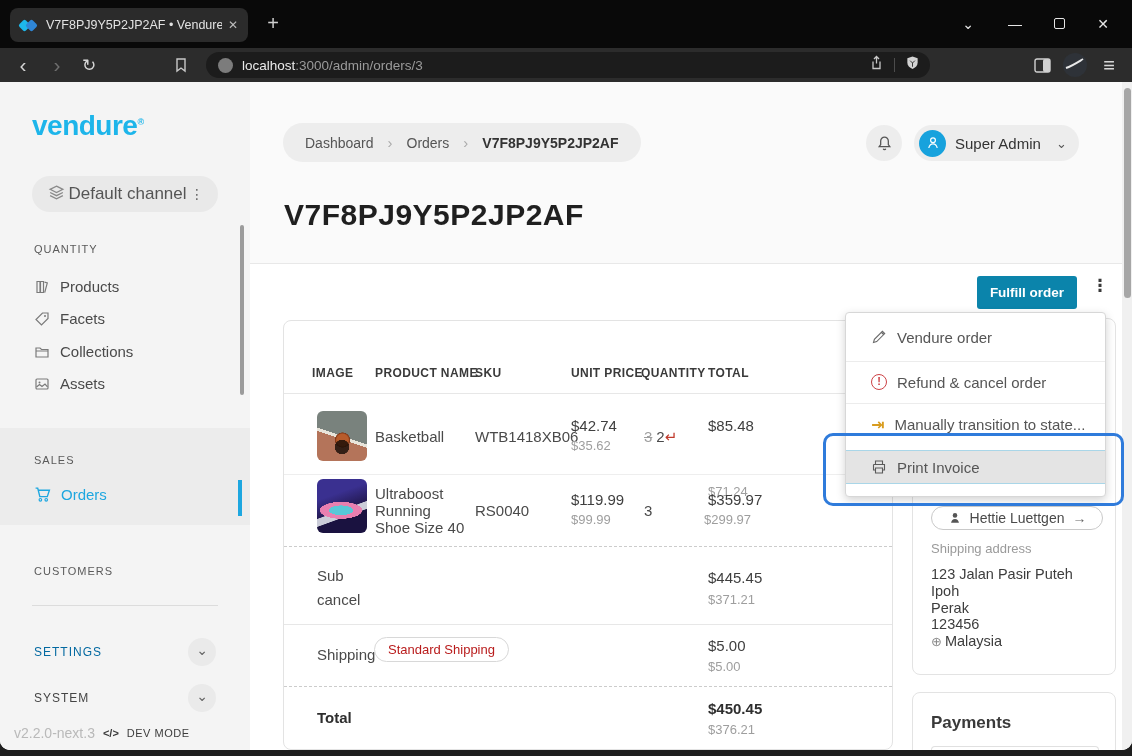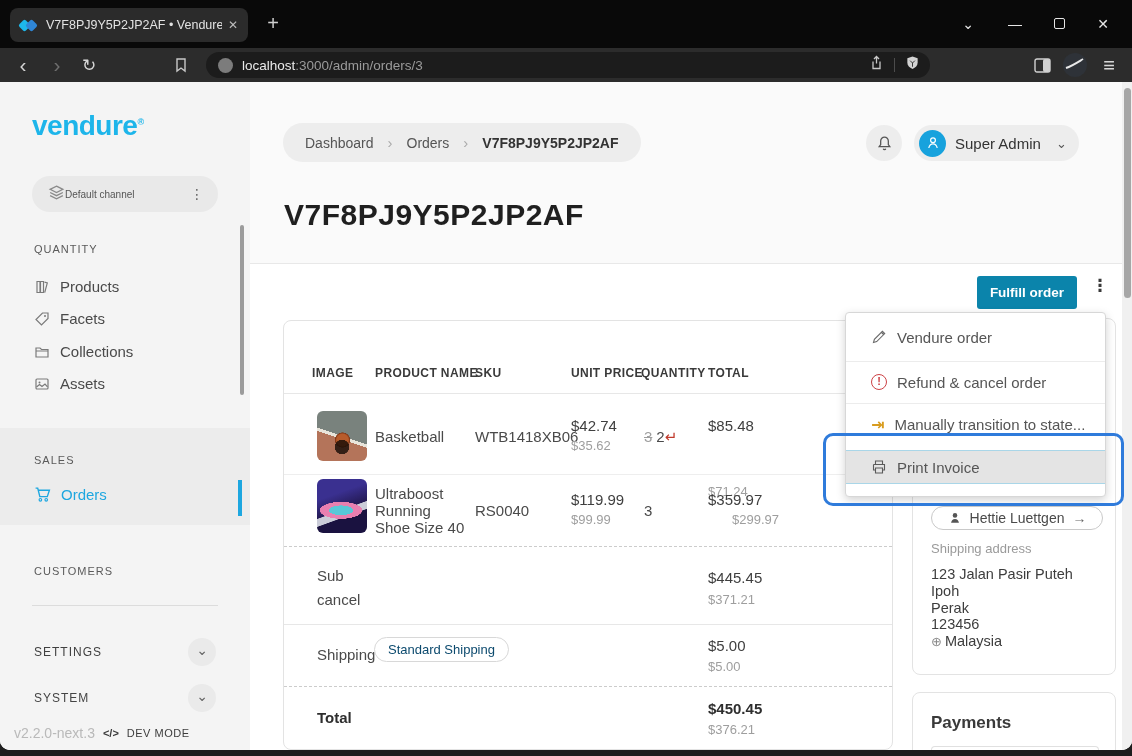--- a/index.html
+++ b/index.html
@@ -32,21 +32,21 @@
   .vsep { width:1px; height:14px; background:#4c4c4c; }
 
   
   .app { position:absolute; left:0; top:82px; width:1132px; height:668px; background:#fff; overflow:hidden; }
 
   
   .sidebar { position:absolute; left:0; top:0; width:250px; height:668px; background:#f4f4f4; }
   .logo { position:absolute; left:32px; top:28px; font-size:28px; font-weight:bold; color:#1db5ea; letter-spacing:-0.5px; }
   .logo sup { font-size:9px; color:#1db5ea; }
   .chpill { position:absolute; left:32px; top:94px; width:186px; height:36px; background:#e9e9e9; border-radius:18px; display:flex; align-items:center; }
-  .chpill .lbl { flex:1; text-align:left; color:#555; font-size:10px; }
+  .chpill .lbl { flex:1; text-align:center; color:#555; font-size:17px; }
   .chkebab { color:#666; font-size:14px; margin-right:14px; }
   .navhead { position:absolute; left:34px; color:#5a5a5a; font-size:11px; letter-spacing:1px; }
   .navitem { position:absolute; left:34px; display:flex; align-items:center; gap:10px; color:#4a4a4a; font-size:15px; }
   .navitem svg { flex:none; }
   .salesblock { position:absolute; left:0; top:346px; width:250px; height:97px; background:#ececec; }
   .active-ind { position:absolute; left:238px; top:398px; width:4px; height:36px; background:#1ea7e0; }
   .navitem.active { color:#1ea7e0; }
   .sb-div { position:absolute; left:32px; top:523px; width:186px; height:1px; background:#dcdcdc; }
   .chevcirc { position:absolute; width:28px; height:28px; border-radius:50%; background:#eaeaea; color:#666; text-align:center; line-height:24px; font-size:14px; }
   .verrow { position:absolute; left:14px; top:643px; display:flex; align-items:center; gap:8px; }
@@ -88,21 +88,21 @@
   .thumb { position:absolute; width:50px; height:50px; border-radius:6px; overflow:hidden; }
   .thumb.ball { background:
       radial-gradient(circle at 50% 72%, rgba(20,10,5,.8) 0 16%, transparent 17%),
       radial-gradient(circle at 51% 58%, #b85c2c 0 15%, #7e3414 19%, transparent 20%),
       linear-gradient(199deg, #79827d 0 50%, #e8e4da 50% 55%, #b4745a 55%);
   }
   .thumb.shoe { height:54px; background:
       radial-gradient(ellipse 30px 12px at 48% 58%, #58c8d8 0 40%, #e87fb0 41% 70%, transparent 71%),
       linear-gradient(160deg, #3a3090 0 30%, #241a55 55%, #caccd8 56% 66%, #1a1240 67%);
   }
-  .badge { position:absolute; border:1px solid #d8d8d8; border-radius:13px; padding:4px 13px; font-size:13px; color:#0c4a6e; background:#fff; }
+  .badge { position:absolute; border:1px solid #d8d8d8; border-radius:13px; padding:4px 13px; font-size:13px; color:#b91c1c; background:#fff; }
   .bold { font-weight:bold; color:#2e2e2e; }
 
   
   .custcard { left:912px; top:236px; width:204px; height:357px; }
   .paycard { left:912px; top:610px; width:204px; height:80px; border-radius:8px 8px 0 0; }
   .custbtn { position:absolute; left:18px; top:187px; width:172px; height:24px; border:1px solid #c9c9c9; border-radius:13px; background:#fff; display:flex; align-items:center; justify-content:center; gap:8px; font-size:14px; color:#4a4a4a; }
   .addrlbl { position:absolute; left:18px; top:222px; color:#9a9a9a; font-size:13px; }
   .addrline { position:absolute; left:18px; font-size:14.5px; color:#3d3d3d; }
   .globe { color:#8a8a8a; font-size:13px; margin-right:3px; }
   .paytitle { position:absolute; left:18px; top:20px; font-size:17px; font-weight:bold; color:#3a3a3a; }
@@ -244,21 +244,21 @@
               <circle cx="6" cy="13" r="1.2" fill="none" stroke="#1ea7e0" stroke-width="1.1"></circle>
               <circle cx="11.5" cy="13" r="1.2" fill="none" stroke="#1ea7e0" stroke-width="1.1"></circle>
             </svg>
         <span>Orders</span>
       </div>
       <div class="active-ind"></div>
 
       <div class="navhead" style="top:483px;">CUSTOMERS</div>
       <div class="sb-div"></div>
 
-      <div class="navhead" style="top:563px;font-size:12px;color:#404040;">SETTINGS</div>
+      <div class="navhead" style="top:563px;font-size:12px;color:#0369a1;">SETTINGS</div>
       <div class="chevcirc" style="left:188px;top:556px;">⌄</div>
 
       <div class="navhead" style="top:609px;font-size:12px;color:#444;">SYSTEM</div>
       <div class="chevcirc" style="left:188px;top:602px;">⌄</div>
 
       <div class="verrow">
         <span class="vertext">v2.2.0-next.3</span>
         <span class="devcode">&lt;/&gt;</span>
         <span class="devmode">DEV MODE</span>
       </div>
@@ -315,21 +315,21 @@
       <div class="rowline" style="top:153px;"></div>
 
       <div>
         <div class="thumb shoe" style="left:33px;top:158px;"></div>
         <span class="cell" style="left:91px;top:164px;width:92px;line-height:17px;">Ultraboost Running Shoe Size 40</span>
         <span class="cell" style="left:191px;top:181px;">RS0040</span>
         <span class="money" style="left:287px;top:170px;">$119.99</span>
         <span class="money-net" style="left:287px;top:191px;">$99.99</span>
         <span class="cell" style="left:360px;top:181px;">3</span>
         <span class="money" style="left:424px;top:170px;">$359.97</span>
-        <span class="money-net" style="left:448px;top:191px;">$299.97</span>
+        <span class="money-net" style="left:420px;top:191px;">$299.97</span>
       </div>
       <div class="dashline" style="top:225px;"></div>
 
       <span class="cell" style="left:33px;top:243px;width:44px;line-height:24px;">Sub cancel</span>
       <span class="money" style="left:424px;top:248px;">$445.45</span>
       <span class="money-net" style="left:424px;top:271px;">$371.21</span>
       <div class="rowline" style="top:303px;background:#e7e7e7;"></div>
 
       <span class="cell" style="left:33px;top:325px;">Shipping</span>
       <span class="badge" style="left:90px;top:316px;">Standard Shipping</span>

